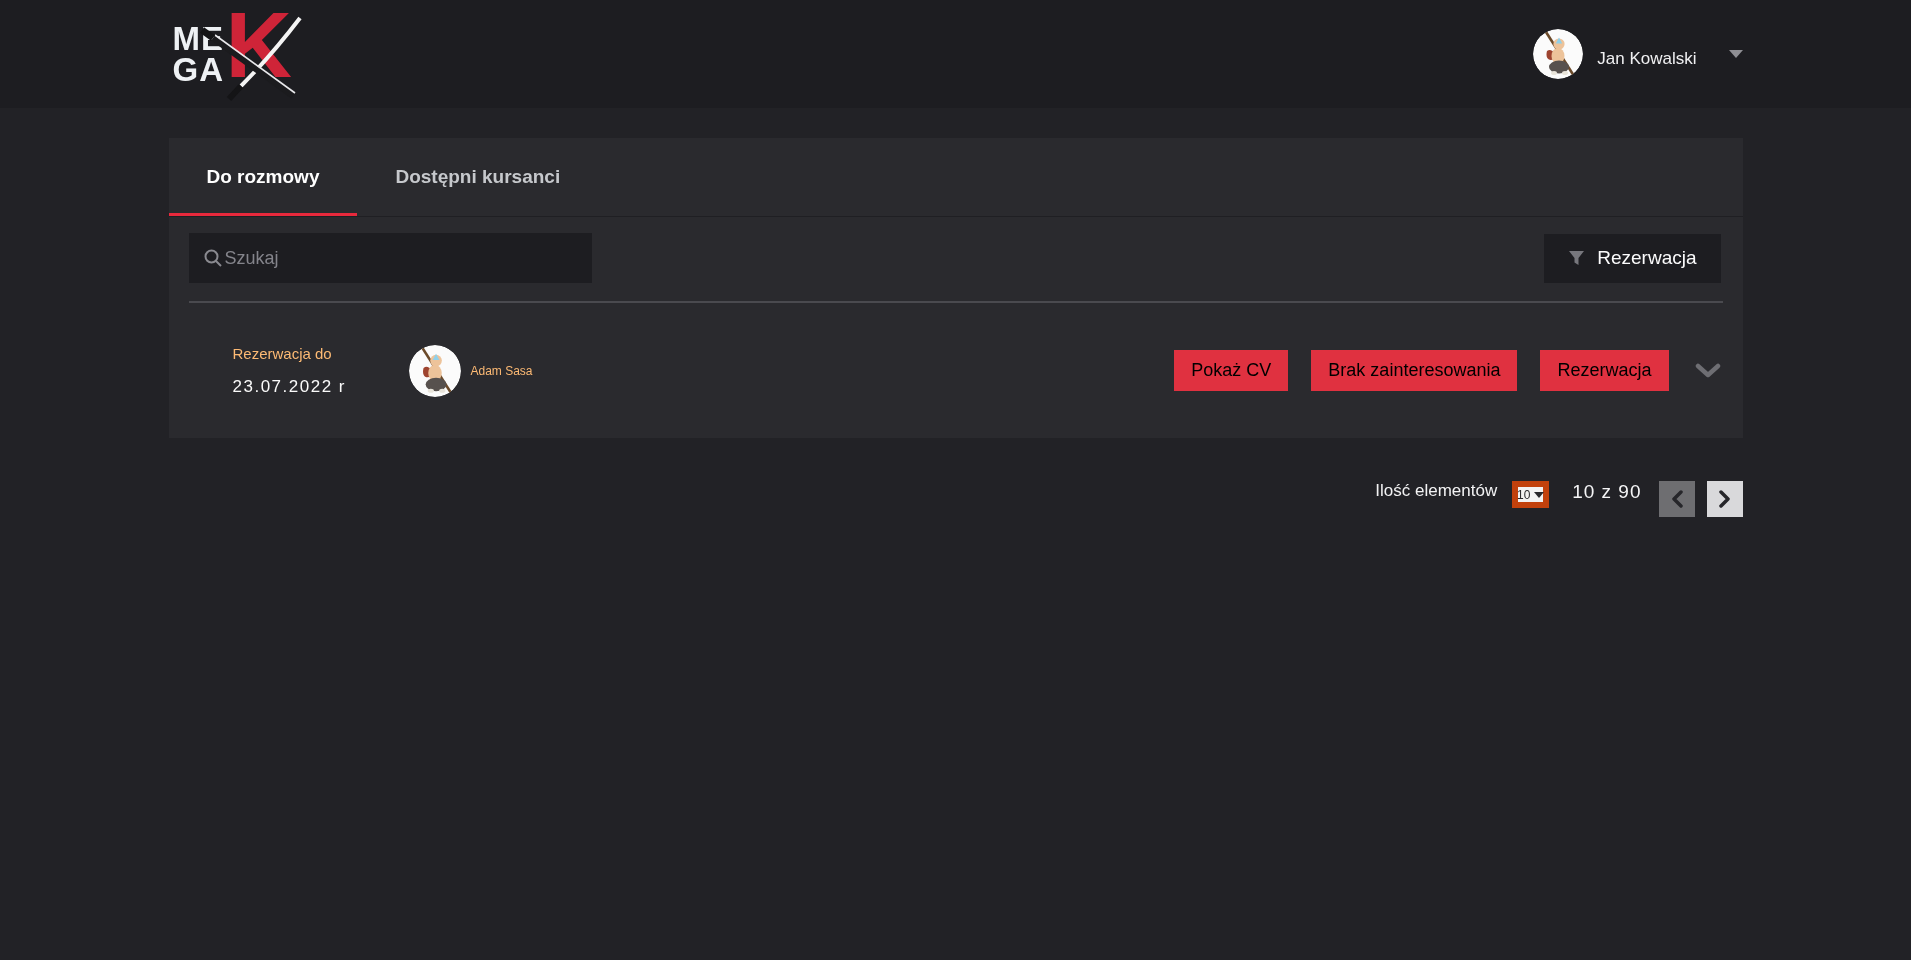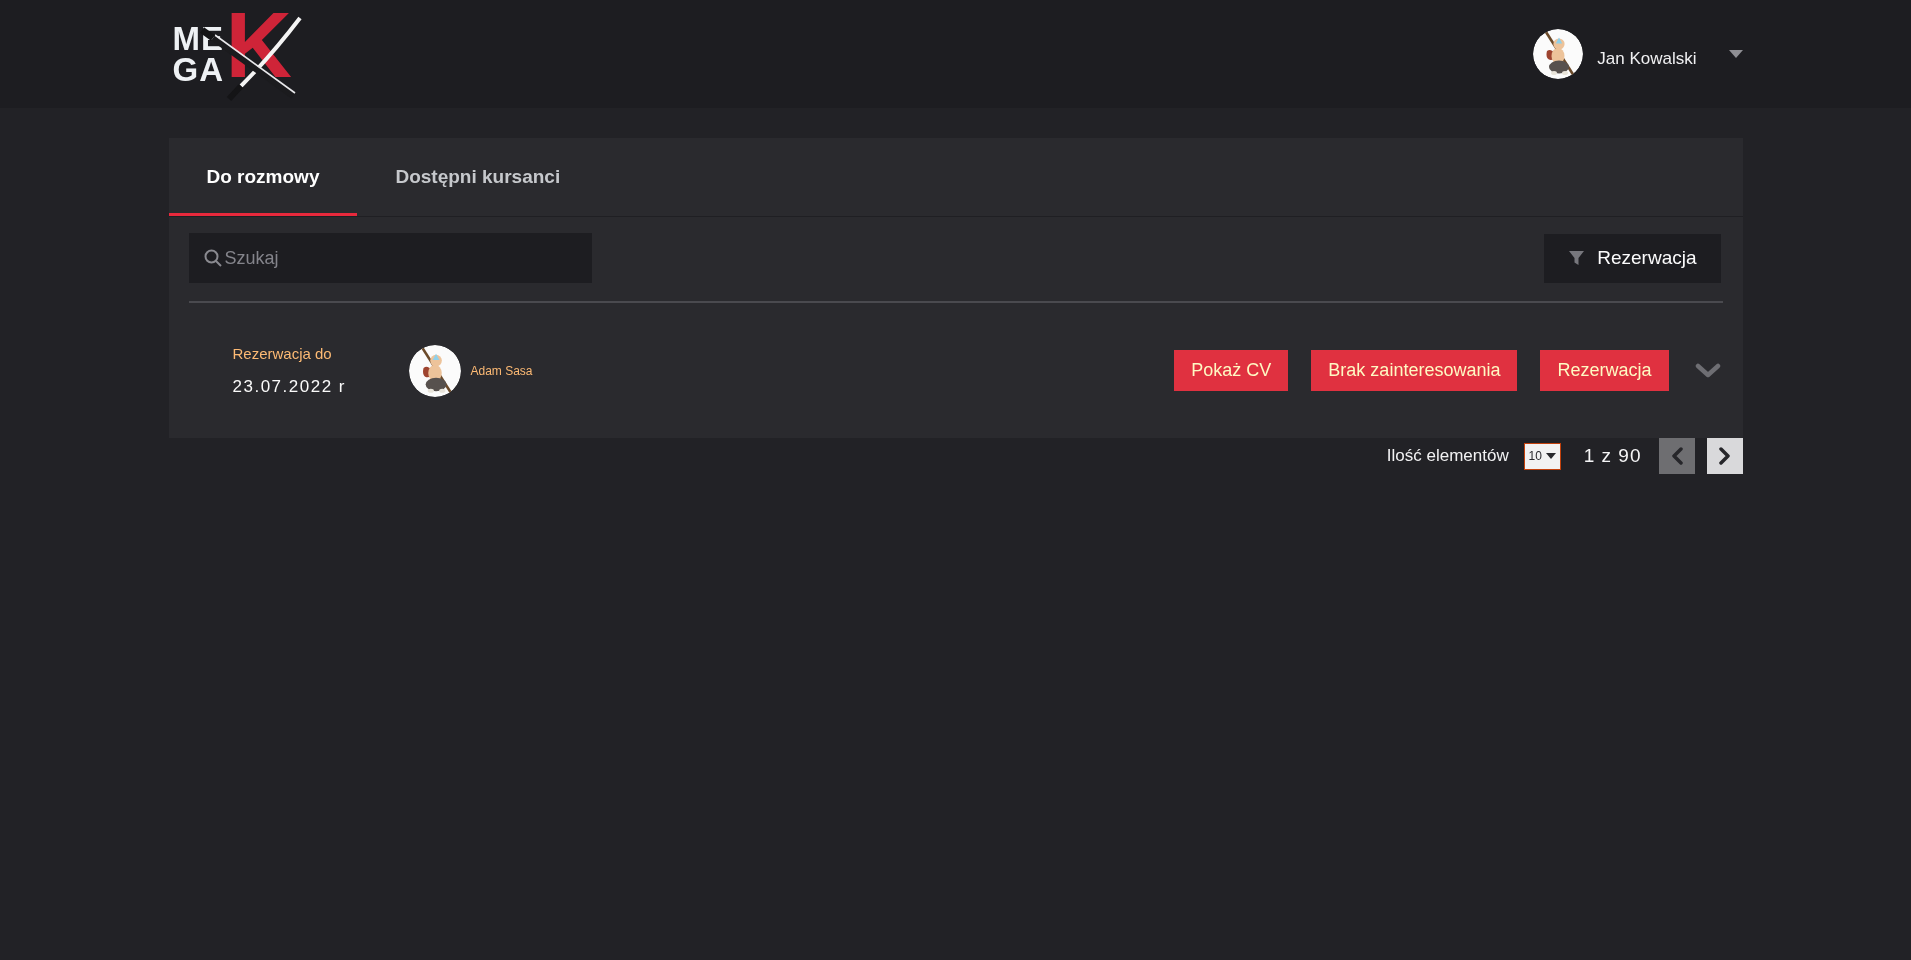--- a/index.html
+++ b/index.html
@@ -46,27 +46,27 @@
 
   .divider { border-top: 2px solid #4a4a4f; margin: 18px 20px 0 20px; }
 
   .row { display: flex; align-items: center; height: 135px; padding: 0 22px; }
   .reservation { margin-left: 42px; width: 176px; display: flex; flex-direction: column; }
   .res-label { color: #fdba74; font-size: 15px; }
   .res-date { color: #fafafa; font-size: 17px; letter-spacing: 1.5px; margin-top: 15px; }
   .avatar.big { width: 52px; height: 52px; }
   .row-name { margin-left: 10px; font-size: 12px; color: #fdba74; }
   .actions { margin-left: auto; display: flex; align-items: center; }
-  .btn-red { background: #e03140; color: #fef9c3; border: none; font-size: 18px; height: 41px; padding: 0 17px; margin-left: 23px; cursor: pointer; font-family: "Liberation Sans", sans-serif; }
+  .btn-red { background: #e03140; color: #000000; border: none; font-size: 18px; height: 41px; padding: 0 17px; margin-left: 23px; cursor: pointer; font-family: "Liberation Sans", sans-serif; }
   .row-chevron { margin-left: 26px; display: flex; align-items: center; cursor: pointer; }
 
   
-  .pagination { display: flex; align-items: center; justify-content: flex-end; }
+  .pagination { display: flex; justify-content: flex-end; margin-top: 43px; }
   .pg-label { font-size: 17px; color: #f2f2f3; }
-  .pg-select { margin-left: 15px; width: 37px; height: 27px; background: #f2f2f2; border: 1px solid #c2410c; display: flex; align-items: center; justify-content: center; cursor: pointer; }
+  .pg-select { margin-left: 15px; width: 37px; height: 27px; background: #f2f2f2; border: 6px solid #c2410c; display: flex; align-items: center; justify-content: center; cursor: pointer; }
   .pg-select .val { color: #2a2a2e; font-size: 12px; }
   .pg-select .tri { margin-left: 4px; width: 0; height: 0; border-left: 5px solid transparent; border-right: 5px solid transparent; border-top: 6px solid #28282c; }
   .pg-range { margin: 0 17px 0 23px; font-size: 19px; letter-spacing: 1px; color: #f5f5f6; }
   .pg-btn { width: 36px; height: 36px; border: none; display: flex; align-items: center; justify-content: center; cursor: pointer; padding: 0; }
   .pg-btn.prev { background: #6e6e71; margin-right: 12px; }
   .pg-btn.next { background: #d9d9db; }
 </style>
 </head>
 <body>
 
@@ -164,21 +164,21 @@
       </div>
     </div>
   </section>
 
   <div class="pagination">
     <span class="pg-label">Ilość elementów</span>
     <span class="pg-select">
       <span class="val">10</span>
       <span class="tri"></span>
     </span>
-    <span class="pg-range">1 z 90</span>
+    <span class="pg-range">10 z 90</span>
     <button class="pg-btn prev">
       <svg width="12" height="18" viewBox="0 0 12 18">
         <polyline points="10,2 3,9 10,16" fill="none" stroke="#26262a" stroke-width="3.5" stroke-linecap="round" stroke-linejoin="round"></polyline>
       </svg>
     </button>
     <button class="pg-btn next">
       <svg width="12" height="18" viewBox="0 0 12 18">
         <polyline points="2,2 9,9 2,16" fill="none" stroke="#26262a" stroke-width="3.5" stroke-linecap="round" stroke-linejoin="round"></polyline>
       </svg>
     </button>

